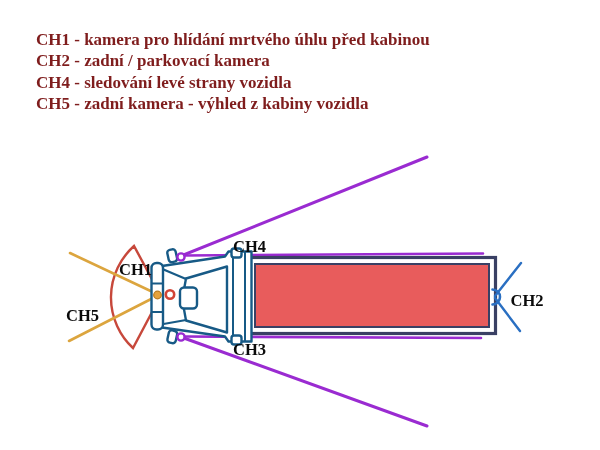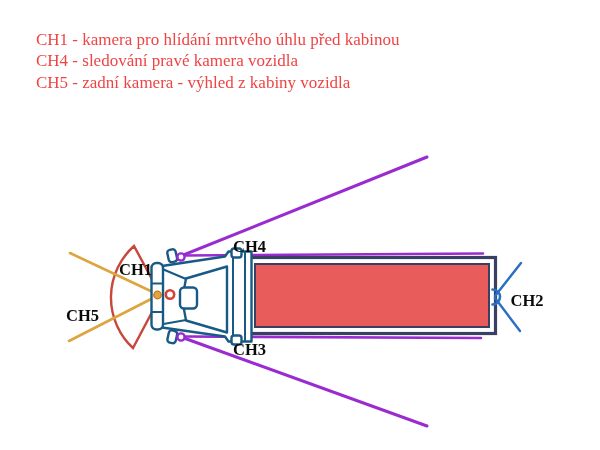--- a/index.html
+++ b/index.html
@@ -4,37 +4,38 @@
 <style>
   html,body{margin:0;padding:0;}
   body{
     width:600px;height:450px;position:relative;overflow:hidden;
     background:#ffffff;
     font-family:"Liberation Serif", serif;
   }
   .canvas{position:absolute;left:0;top:0;width:600px;height:450px;}
   .legend{
     position:absolute;left:36px;top:29px;
-    font-weight:normal;font-size:17px;line-height:21.4px;
-    color:#ef4444;white-space:nowrap;
+    font-weight:bold;font-size:17px;line-height:21.4px;
+    color:#7f1d1d;white-space:nowrap;
   }
   svg.diagram{position:absolute;left:0;top:0;}
   svg.diagram text{
     font-family:"Liberation Serif", serif;
     font-weight:bold;font-size:16.5px;fill:#0a0a0a;
   }
 </style>
 </head>
 <body>
 
 <div class="canvas">
 
   <div class="legend">
     <div>CH1 - kamera pro hlídání mrtvého úhlu před kabinou</div>
-    <div>CH4 - sledování pravé kamera vozidla</div>
+    <div>CH2 - zadní / parkovací kamera</div>
+    <div>CH4 - sledování levé strany vozidla</div>
     <div>CH5 - zadní kamera - výhled z kabiny vozidla</div>
   </div>
 
   <svg class="diagram" width="600" height="450" viewBox="0 0 600 450">
 
     <path d="M 160,294 L 134,246 A 69 69 0 0 0 133,348 L 160,297" fill="none" stroke-width="2.4" stroke-linecap="round" stroke="#c7483b"></path>
 
     <g stroke-width="2.6" stroke-linecap="round" stroke="#dca53e">
       <line x1="157" y1="294" x2="70" y2="253"></line>
       <line x1="157" y1="296" x2="69" y2="341"></line>

